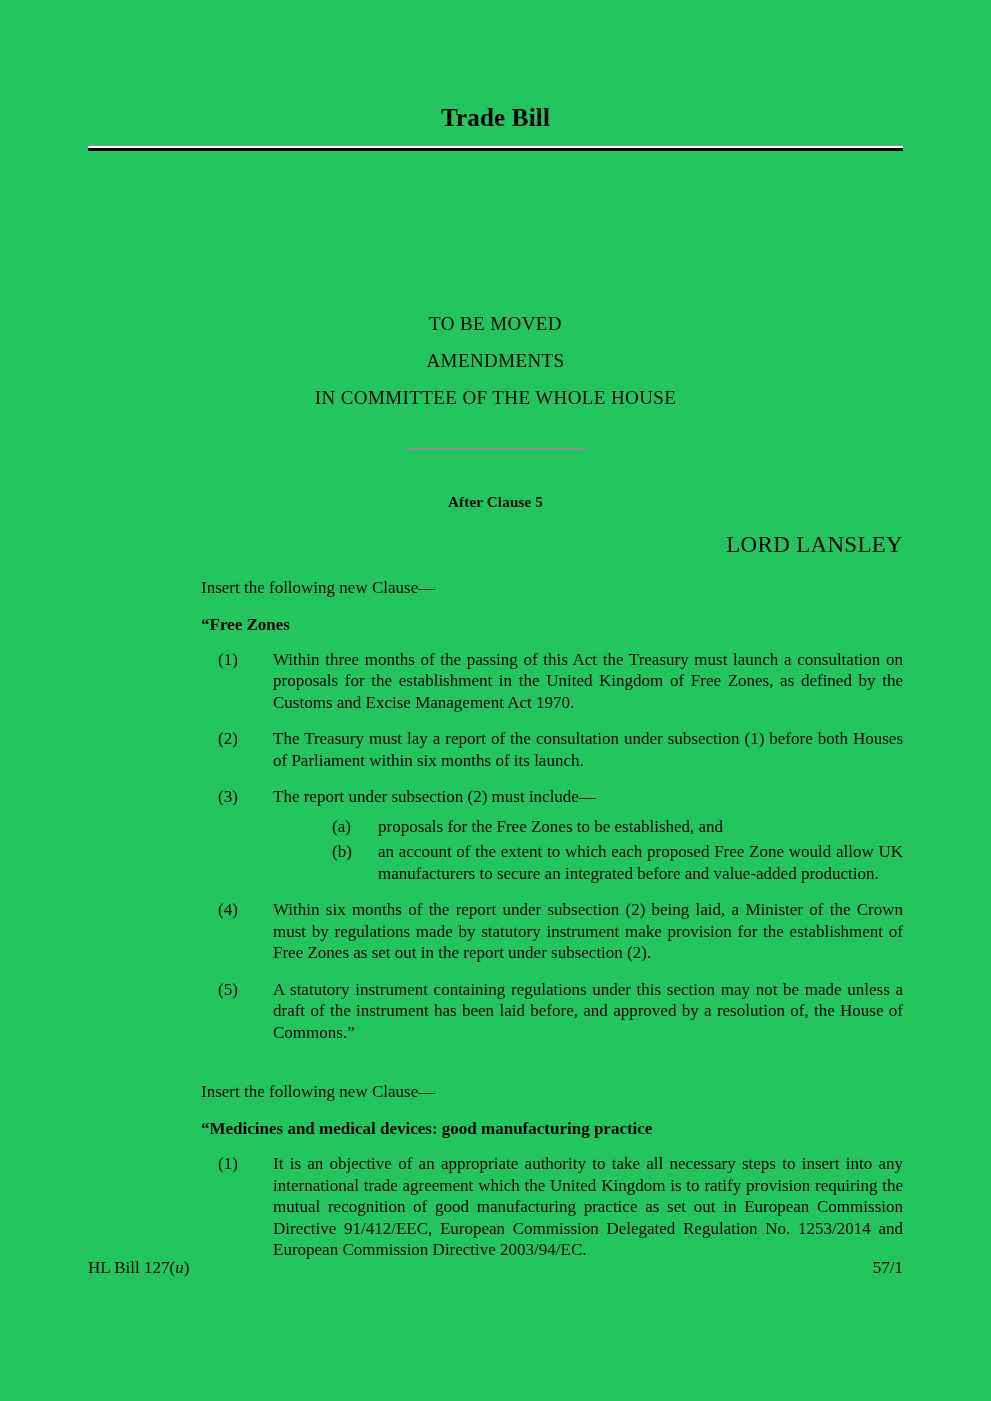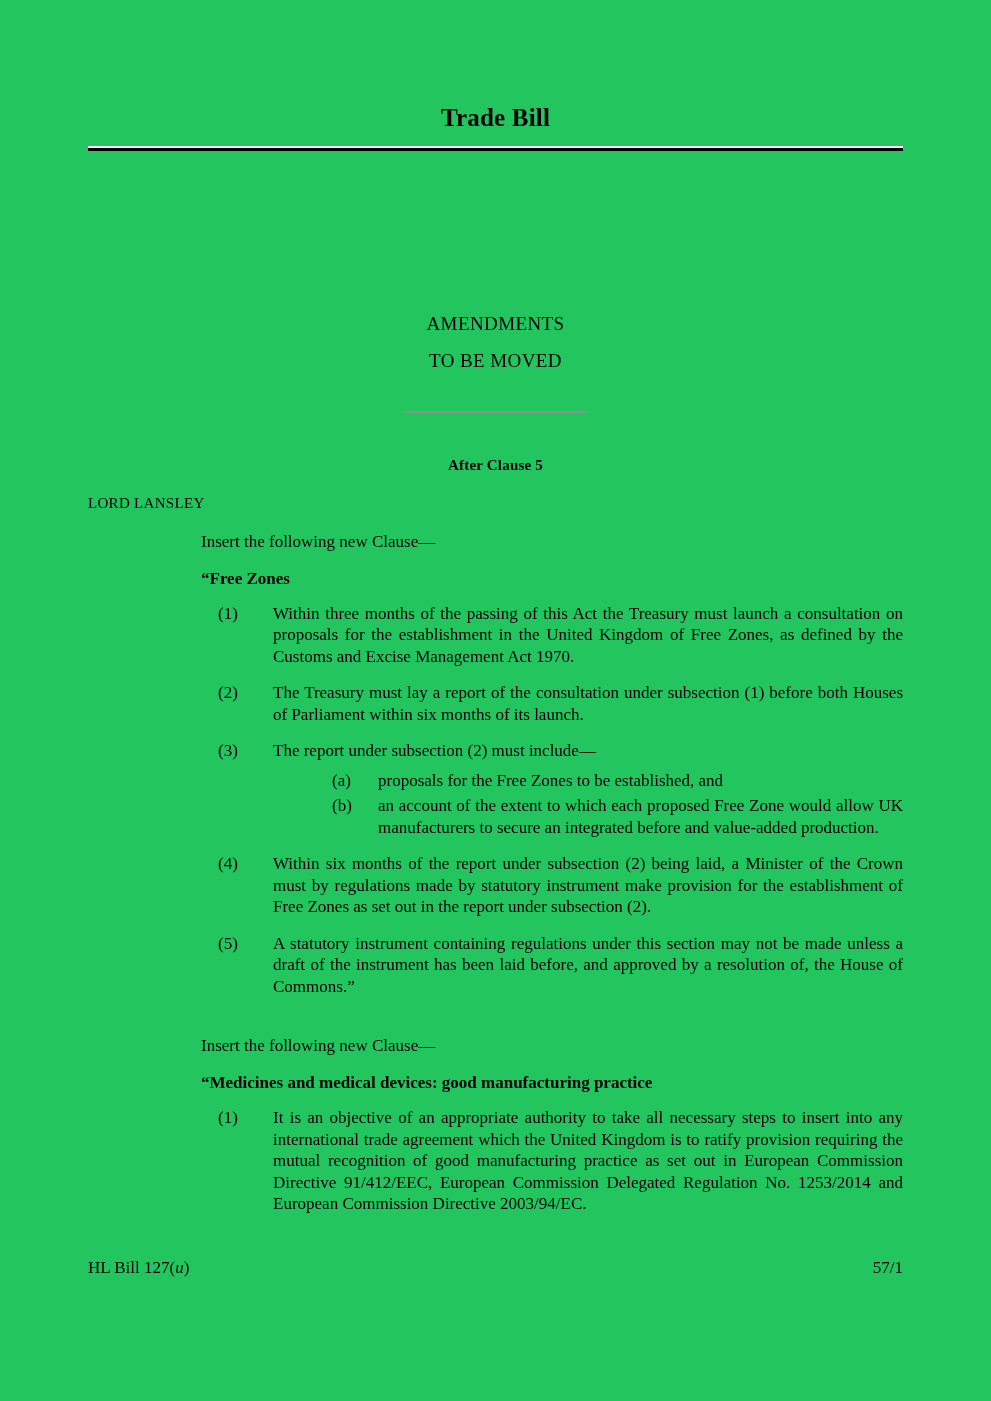--- a/index.html
+++ b/index.html
@@ -76,22 +76,22 @@
 
   
   .clause-marker {
     text-align: center;
     font-size: 15px;
     font-weight: bold;
     margin-top: 40px;
     letter-spacing: 0.2px;
   }
   .member-name {
-    text-align: left;
-    font-size: 15px;
+    text-align: right;
+    font-size: 23px;
     margin-top: 21px;
     letter-spacing: 0.3px;
   }
   .insert-line {
     font-size: 17px;
     margin-top: 20px;
     margin-left: 113px;
   }
   .insert-line.second {
     margin-top: 39px;
@@ -181,22 +181,23 @@
   <div class="content">
 
     <div class="doc-title">Trade Bill</div>
     <div class="rule-double">
       <div class="thin"></div>
       <div class="gap"></div>
       <div class="thick"></div>
     </div>
 
     <div class="heading-block">
+      <div class="heading-line">TO BE MOVED</div>
       <div class="heading-line">AMENDMENTS</div>
-      <div class="heading-line">TO BE MOVED</div>
+      <div class="heading-line">IN COMMITTEE OF THE WHOLE HOUSE</div>
       <div class="short-rule-wrap">
         <span class="short-rule"></span>
       </div>
     </div>
 
     <div class="clause-marker">After Clause 5</div>
     <div class="member-name">LORD LANSLEY</div>
 
     <div class="insert-line">Insert the following new Clause—</div>
     <div class="clause-title">“Free Zones</div>

